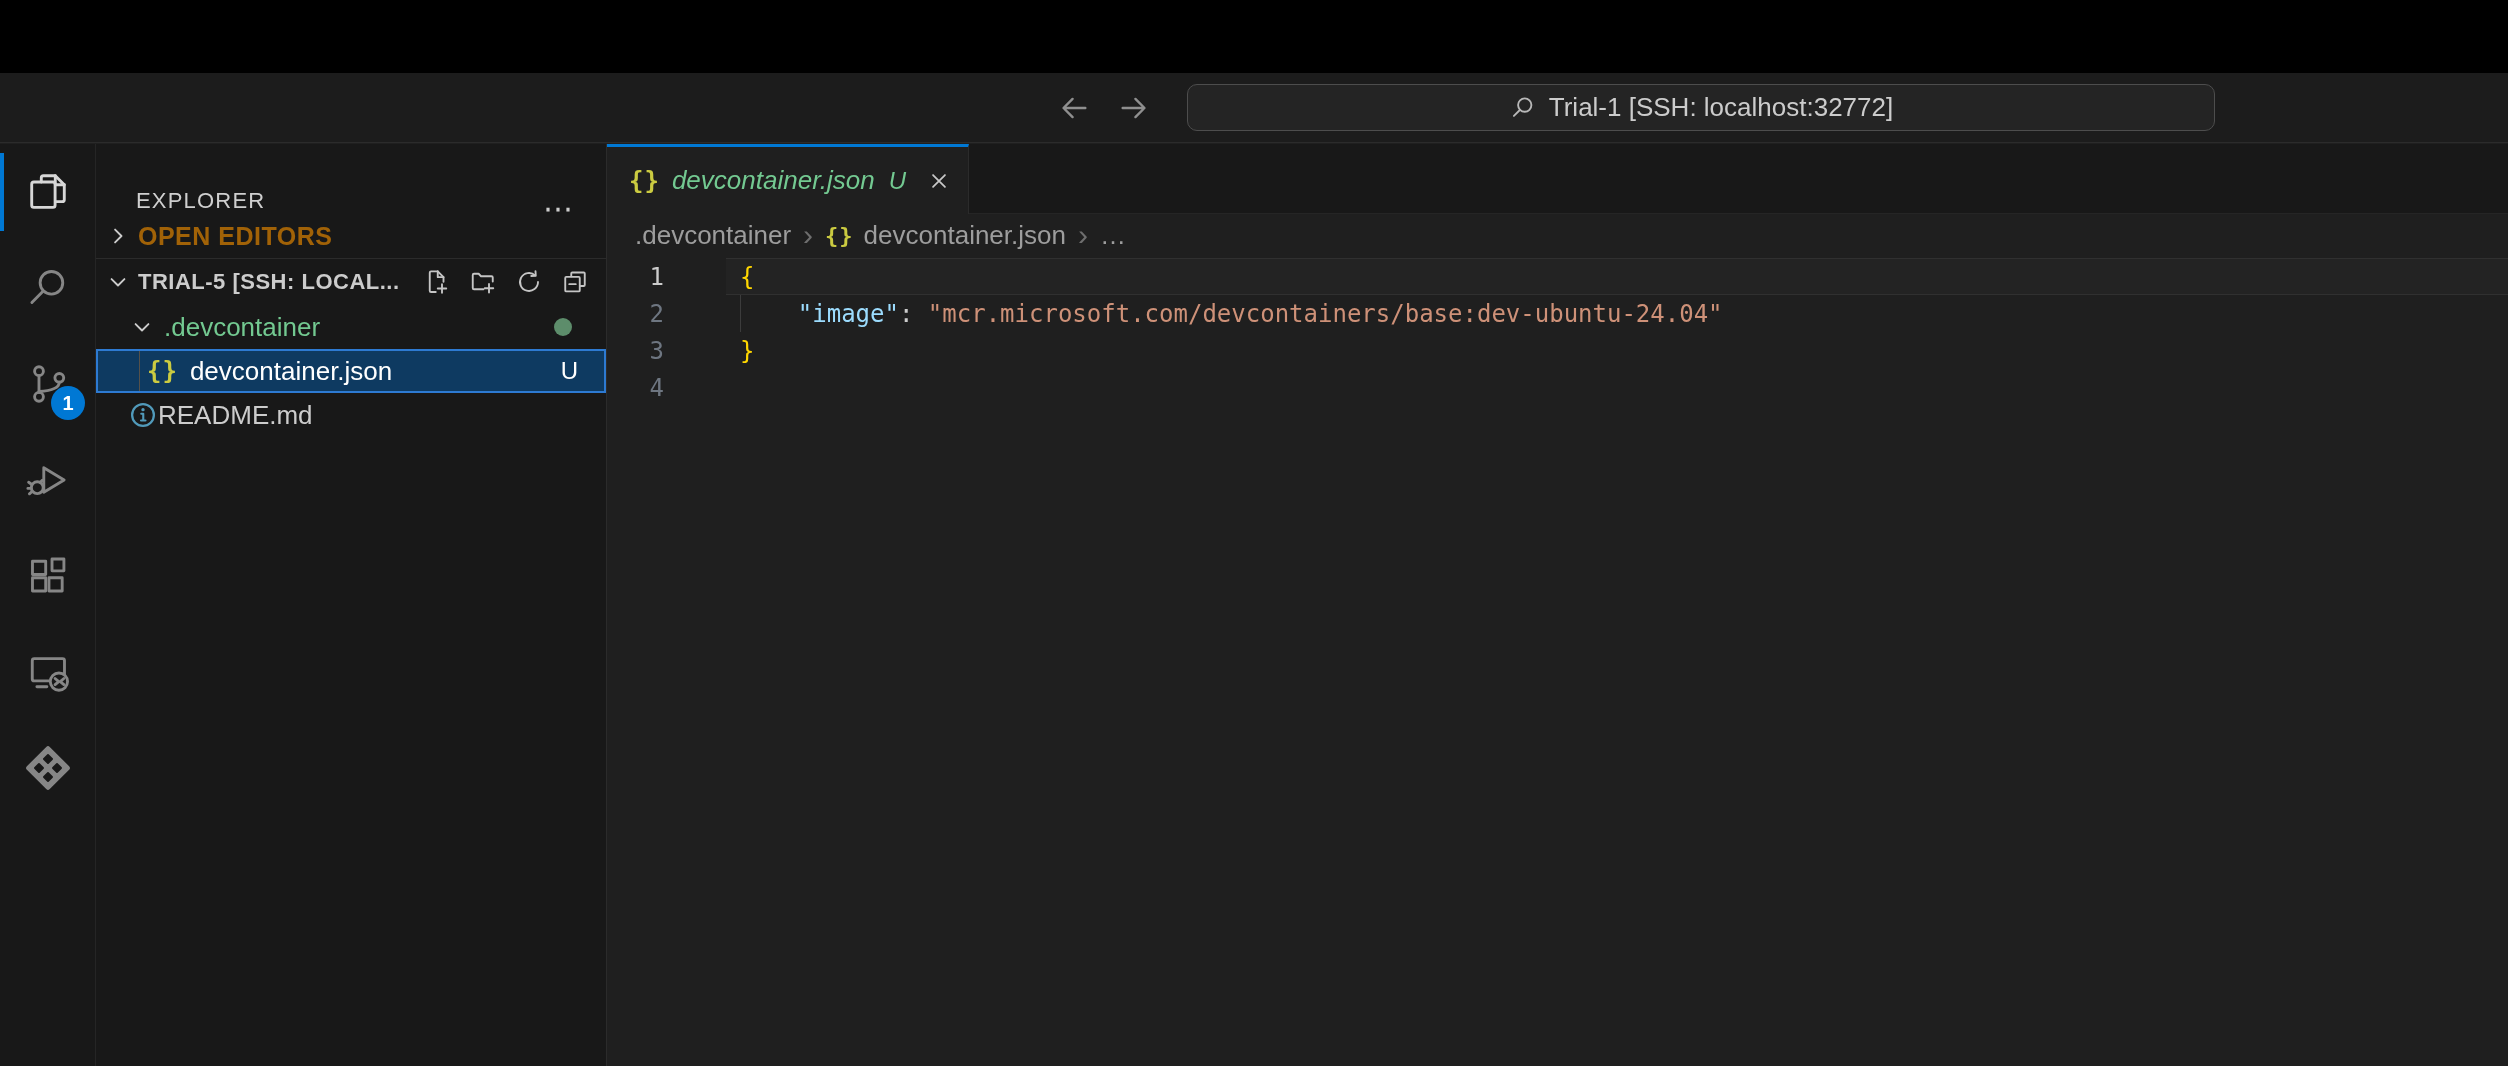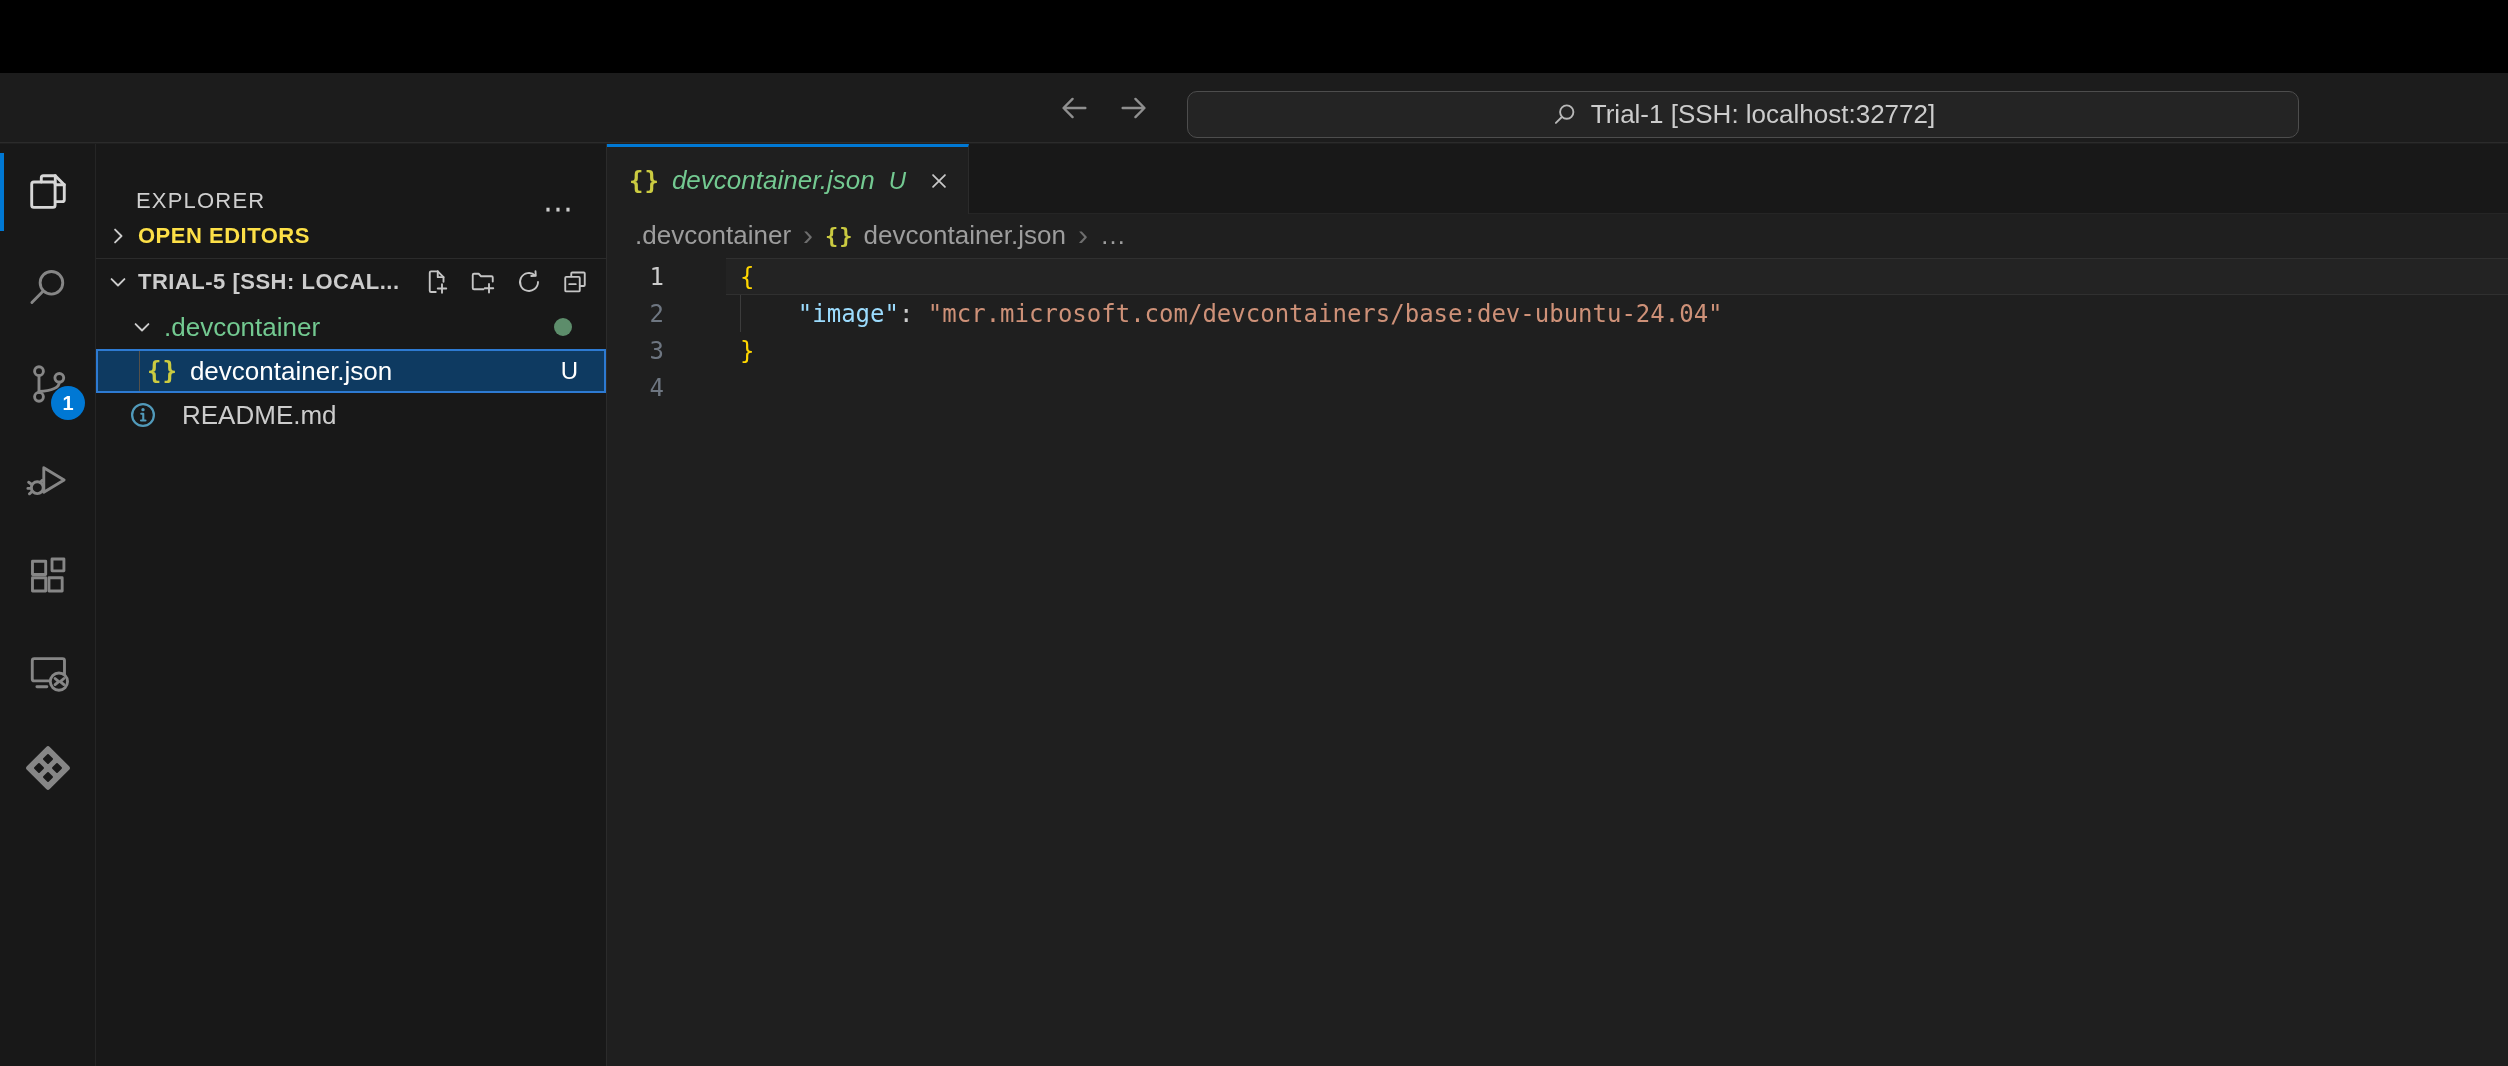--- a/index.html
+++ b/index.html
@@ -5,52 +5,52 @@
   * { margin:0; padding:0; box-sizing:border-box; }
   html,body { background:#000; }
   body { font-family:"Liberation Sans", sans-serif; }
   .screen { position:relative; width:2508px; height:1066px; background:#1f1f1f; overflow:hidden; }
 
   
   .black-strip { position:absolute; left:0; top:0; width:100%; height:73px; background:#000; }
   .title-bar { position:absolute; left:0; top:73px; width:100%; height:70px; background:#1c1c1c; border-bottom:1px solid #2b2b2b; }
   .nav-arrows { position:absolute; left:1056px; top:0; height:69px; display:flex; align-items:center; gap:24px; }
   .nav-btn { width:36px; height:36px; display:flex; align-items:center; justify-content:center; color:#8f8f8f; }
-  .command-center { position:absolute; left:1187px; top:11px; width:1112px; height:47px; background:#242424; border:1.5px solid #4d4d4d; border-radius:10px; display:flex; align-items:center; justify-content:center; gap:12px; color:#cccccc; font-size:26px;margin-top:7px; }
+  .command-center { position:absolute; left:1187px; top:11px; width:1028px; height:47px; background:#242424; border:1.5px solid #4d4d4d; border-radius:10px; display:flex; align-items:center; justify-content:center; gap:12px; color:#cccccc; font-size:26px; }
   .command-center svg { flex:none; }
 
   
   .workbench { position:absolute; left:0; top:144px; right:0; bottom:0; display:flex; }
 
   
   .activity-bar { width:96px; flex:none; background:#181818; border-right:1px solid #252525; display:flex; flex-direction:column; }
   .ab-item { position:relative; height:96px; display:flex; align-items:center; justify-content:center; color:#868686; }
   .ab-item.active { color:#d7d7d7; }
   .ab-item.active::before { content:''; position:absolute; left:0; top:9px; bottom:9px; width:4px; background:#0078d4; }
   .ab-badge { position:absolute; right:10px; bottom:12px; min-width:34px; height:34px; padding:0 6px; border-radius:17px; background:#0078d4; color:#fff; font-size:20px; font-weight:700; display:flex; align-items:center; justify-content:center; }
 
   
   .sidebar { width:511px; flex:none; background:#181818; border-right:1px solid #2b2b2b; color:#cccccc; display:flex; flex-direction:column; }
   .sb-header { height:70px; display:flex; align-items:flex-end; padding:0 30px 0 40px; }
   .sb-title { font-size:22px; letter-spacing:1.2px; color:#cfcfcf; }
   .sb-more { margin-left:auto; color:#cccccc; font-size:30px; letter-spacing:3px; line-height:10px; }
   .sb-row { display:flex; align-items:center; }
-  .row-open-editors { height:45px; border-bottom:1px solid #2b2b2b; padding-left:8px; gap:6px; font-weight:700; font-size:22px; letter-spacing:0.5px; color:#fde047; }
+  .row-open-editors { height:45px; border-bottom:1px solid #2b2b2b; padding-left:8px; gap:6px; font-weight:700; font-size:25px; letter-spacing:0.5px; color:#a16207; }
   .row-section { height:46px; padding-left:8px; gap:6px; font-weight:700; font-size:22px; letter-spacing:0.5px; color:#cccccc; }
   .section-actions { margin-left:auto; display:flex; align-items:center; gap:16px; padding-right:16px; color:#c5c5c5; }
   .section-actions svg { display:block; }
   .tree-row { position:relative; height:44px; display:flex; align-items:center; font-size:26px; color:#cccccc; }
   .row-folder { padding-left:32px; gap:8px; }
   .green { color:#73c991; }
   .git-dot { margin-left:auto; margin-right:34px; width:18px; height:18px; border-radius:50%; background:#5d8d6b; }
   .row-selected { background:#0e3a61; border:2px solid #2d7ad2; color:#ffffff; padding-left:49px; gap:12px; }
   .tree-guide { position:absolute; left:41px; top:0; bottom:0; width:1px; background:#55514b; }
   .json-glyph { font-family:"DejaVu Sans Mono", monospace; font-weight:700; color:#cbcb41; font-size:24px; letter-spacing:1px; }
   .git-u { margin-left:auto; margin-right:26px; font-size:24px; }
-  .row-file { padding-left:32px; gap:24px; }
+  .row-file { padding-left:32px; gap:0; }
 
   
   .editor-group { flex:1; background:#1f1f1f; display:flex; flex-direction:column; min-width:0; }
   .tab-strip { height:70px; flex:none; background:#181818; display:flex; }
   .tab { width:362px; flex:none; background:#1f1f1f; border-top:3px solid #0078d4; border-right:1px solid #2b2b2b; display:flex; align-items:center; padding:0 16px 0 22px; gap:12px; }
   .tab-label { font-style:italic; color:#73c991; font-size:26px; white-space:nowrap; }
   .tab-u { font-style:italic; color:#73c991; font-size:24px; margin-left:2px; }
   .tab-close { margin-left:auto; color:#c8c8c8; display:flex; }
   .tab-strip-filler { flex:1; border-bottom:1px solid #252525; }
   .breadcrumbs { height:42px; flex:none; display:flex; align-items:center; padding-left:28px; gap:10px; font-size:26px; color:#9d9d9d; white-space:nowrap; }

